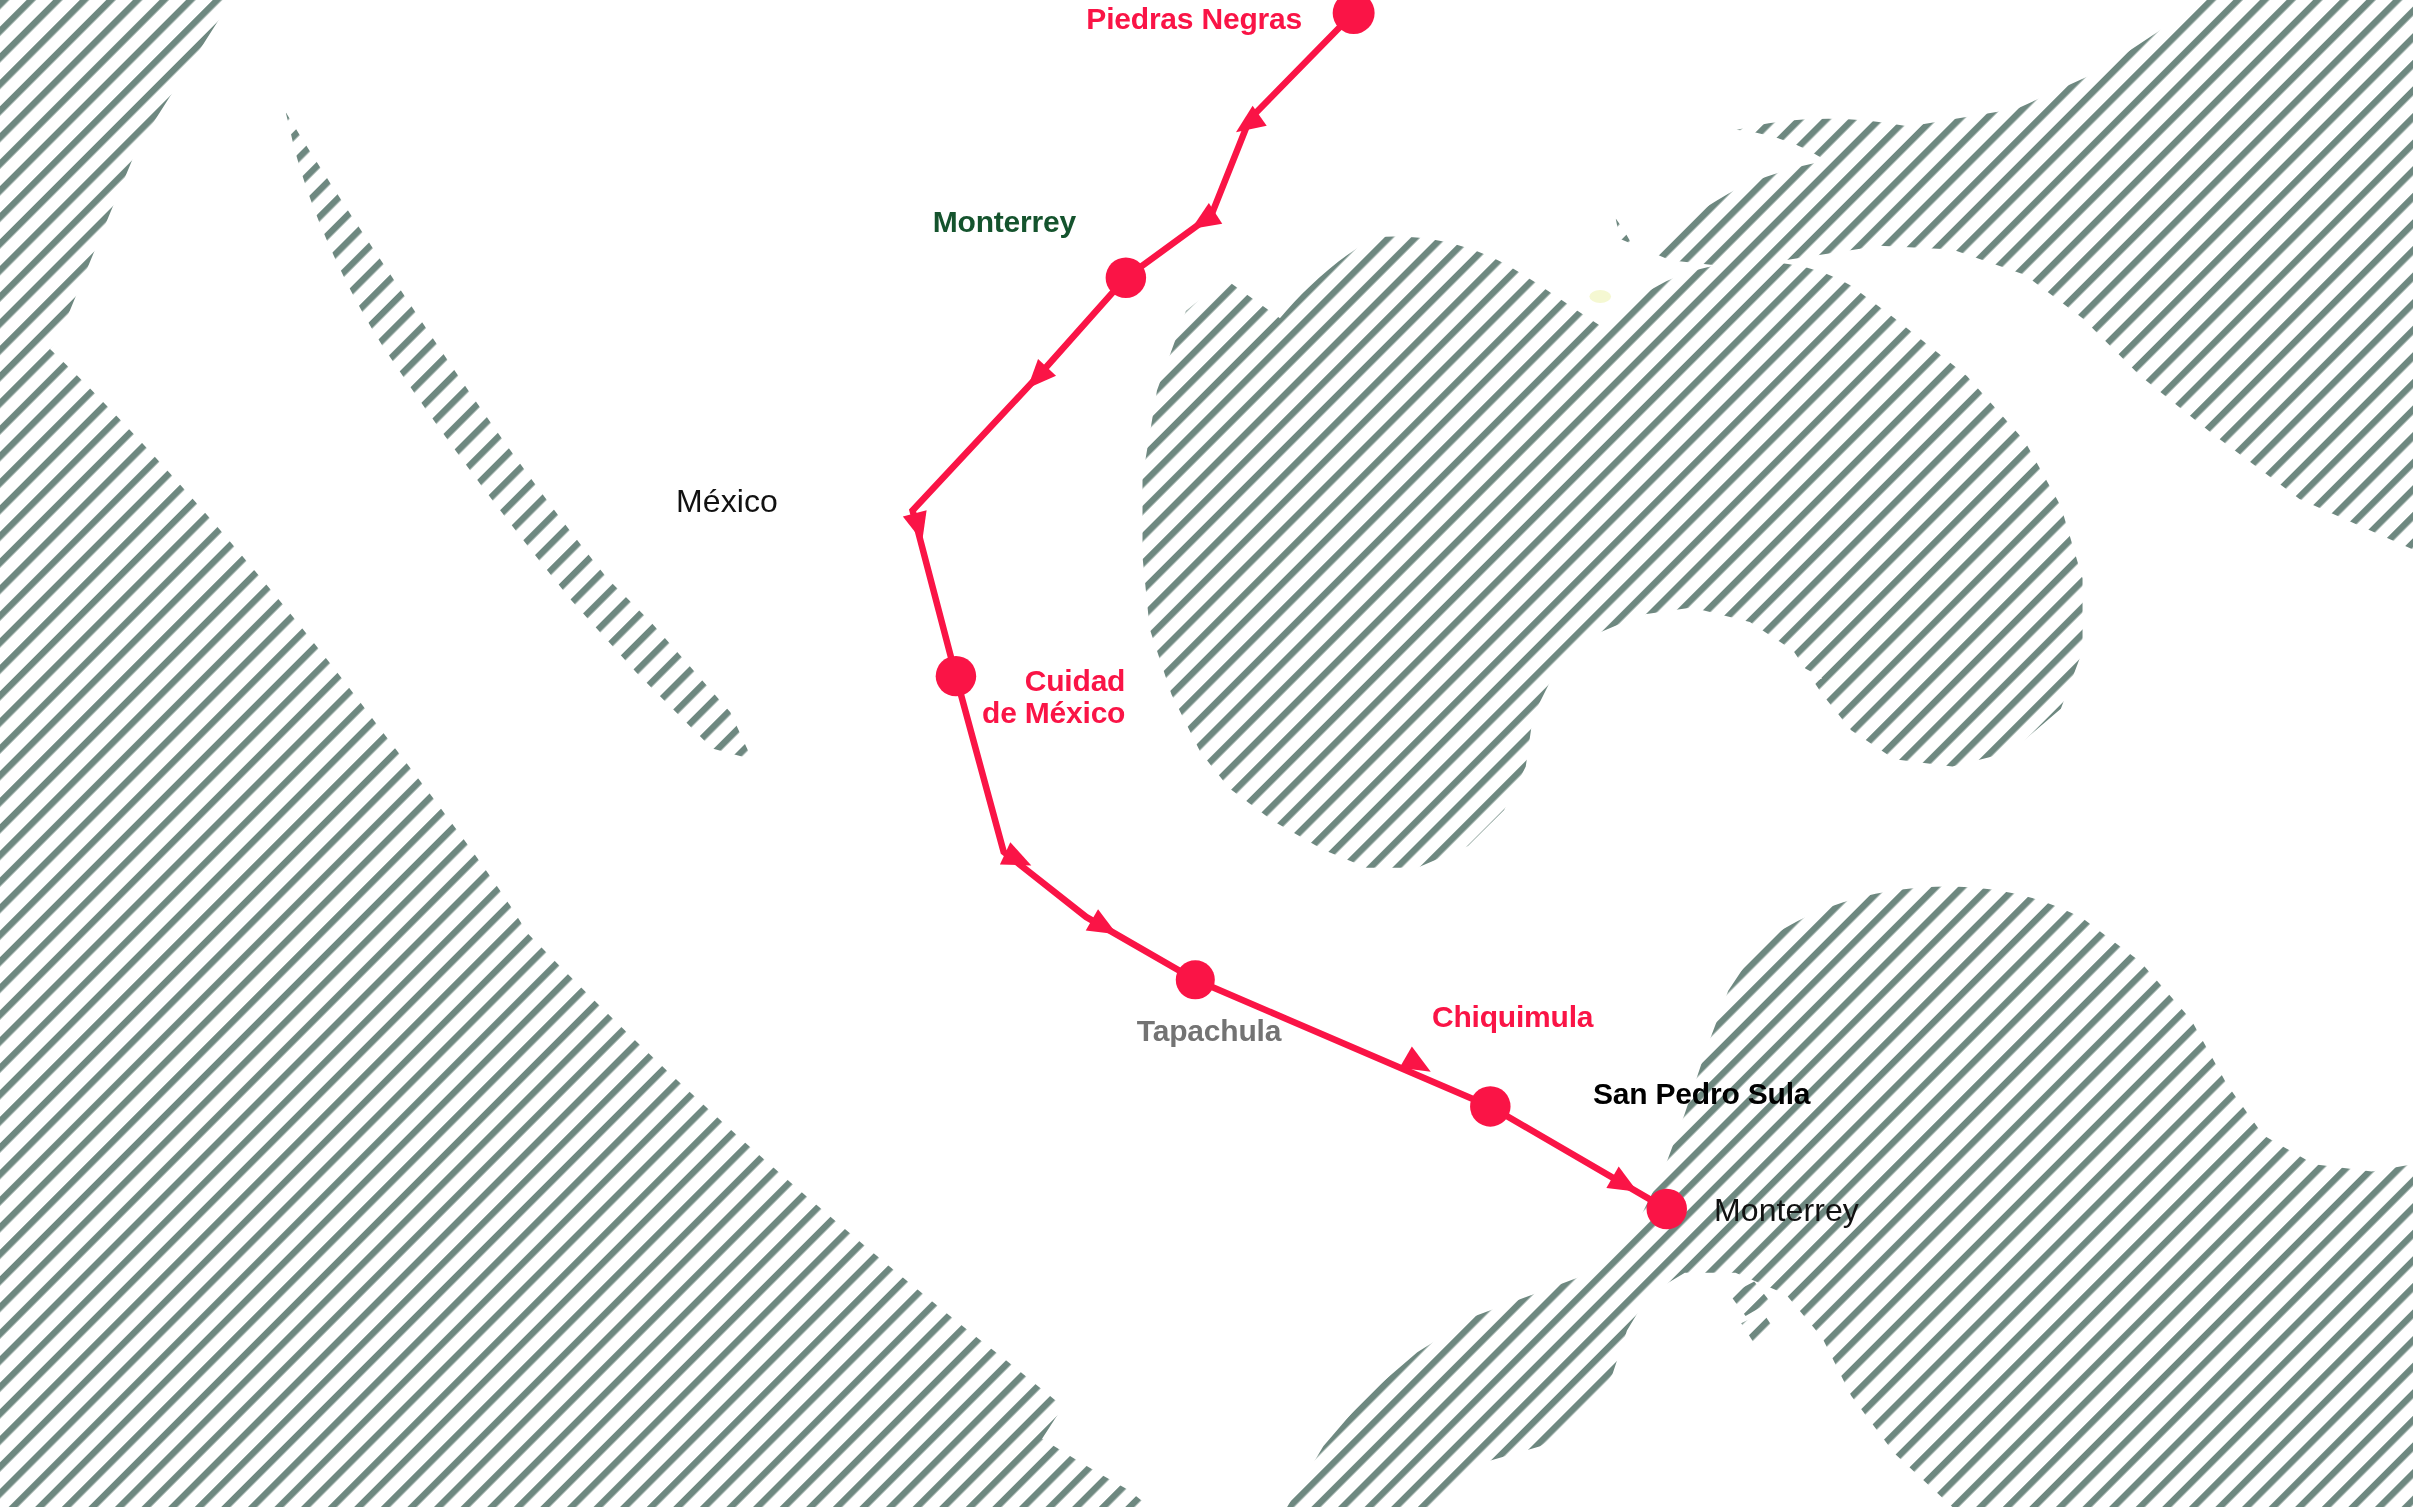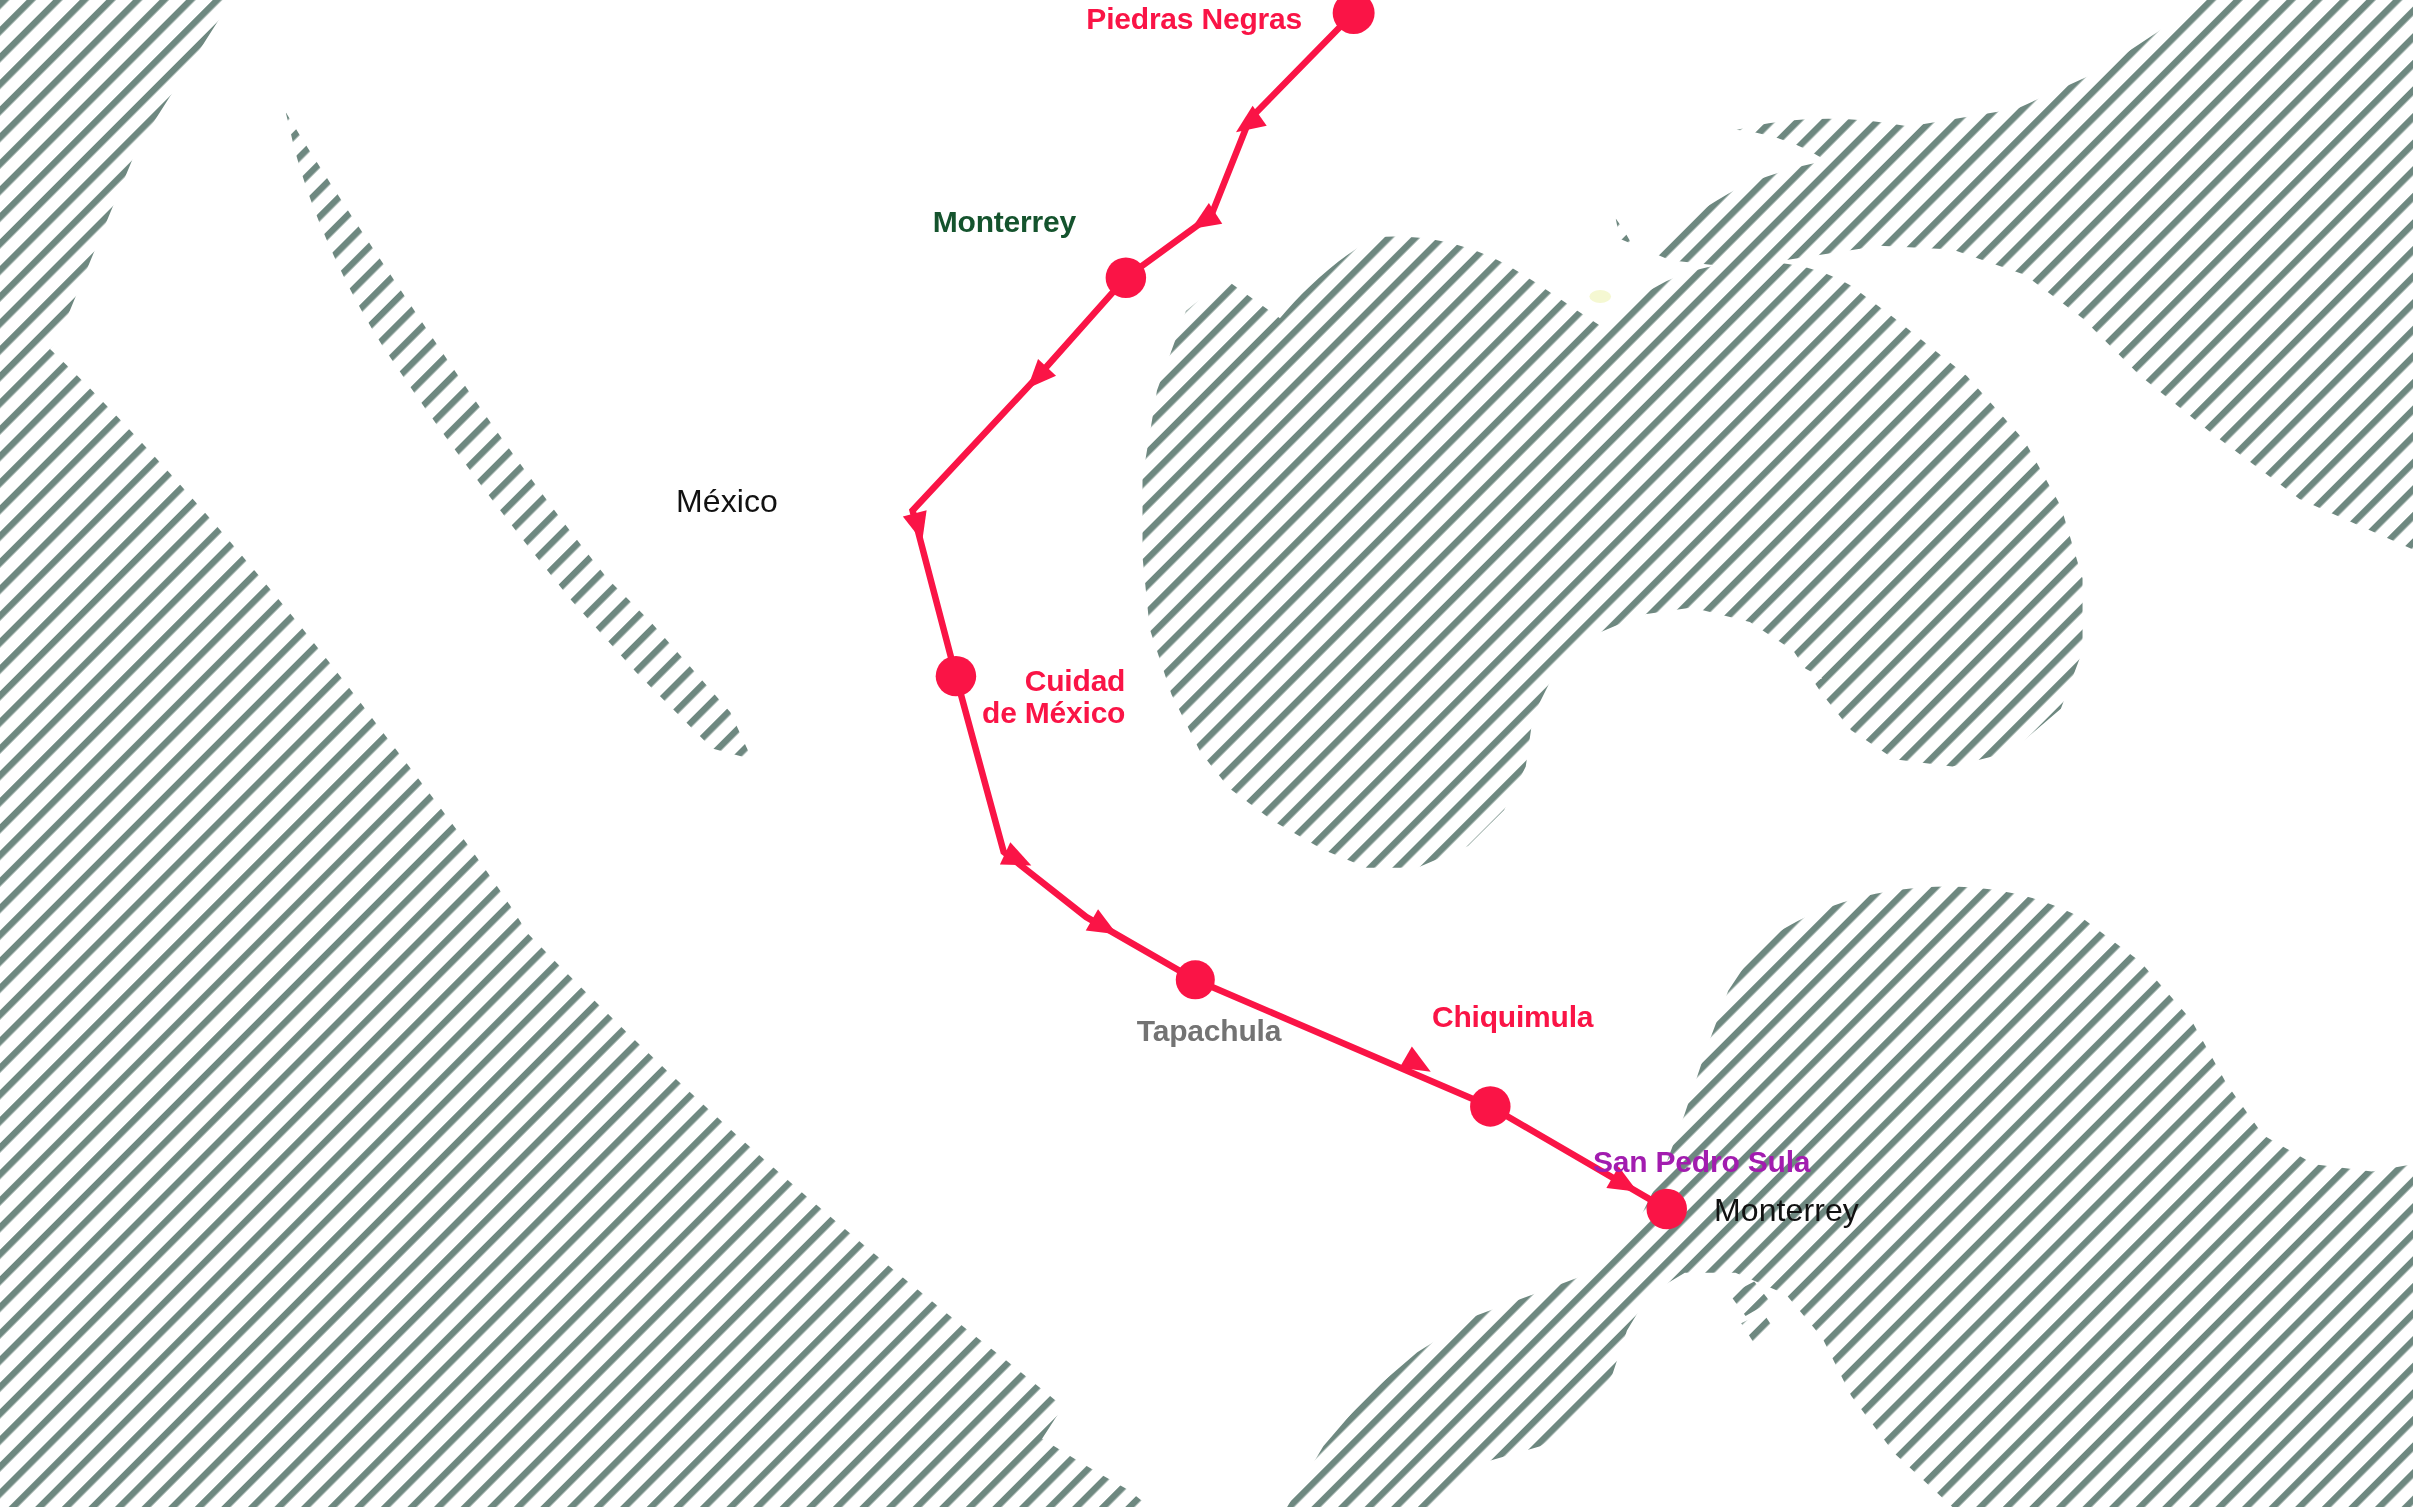--- a/index.html
+++ b/index.html
@@ -254,19 +254,19 @@
         <circle cx="2305" cy="1672" r="28" fill="#fa1446"></circle>
       </g>
   </svg>
 
   <div id="labels-layer">
       <div class="label label-city label-left" style="left: 1302px; top: 19px; color: rgb(250, 20, 70);"><div>Piedras Negras</div></div>
       <div class="label label-city label-left" style="left: 1076px; top: 222px; color: #14532d;"><div>Monterrey</div></div>
       <div class="label label-city label-right label-two-line" style="left: 982px; top: 682px; color: rgb(250, 20, 70);"><div style="text-align: right; margin-top: 30px;">Cuidad</div><div style="text-align: right;">de México</div></div>
       <div class="label label-city label-center" style="left: 1209px; top: 1031px; color: #737373;"><div style="text-align: center;">Tapachula</div></div>
       <div class="label label-city label-right" style="left: 1432px; top: 1017px; color: rgb(250, 20, 70);"><div style="text-align: right;">Chiquimula</div></div>
-      <div class="label label-city label-right" style="left: 1593px; top: 1162px; color: #a21caf;"><div style="text-align: right;">San Pedro Sula</div></div>
+      <div class="label label-city label-right" style="left: 1593px; top: 1094px; color: #000000;"><div style="text-align: right;">San Pedro Sula</div></div>
       <div class="label label-country label-center" style="left: 727px; top: 502px; color: rgb(17, 17, 17);">México</div>
       <div class="label label-country label-right" style="left: 1714px; top: 1211px; color: rgb(17, 17, 17);">Monterrey</div>
     </div>
 
 </div>
 
 
 </body></html>

